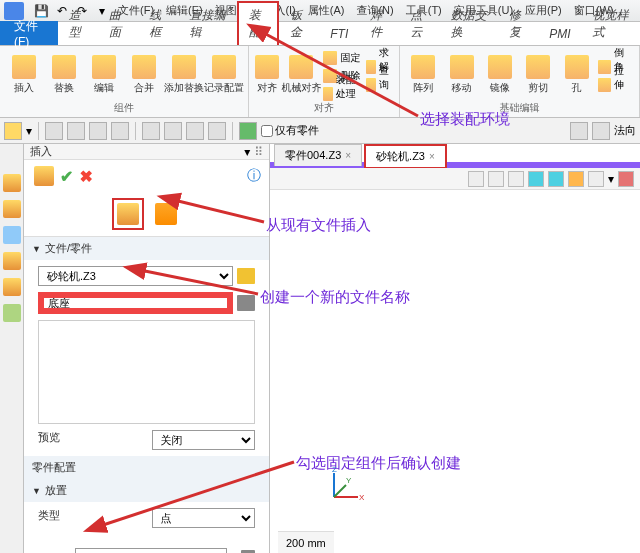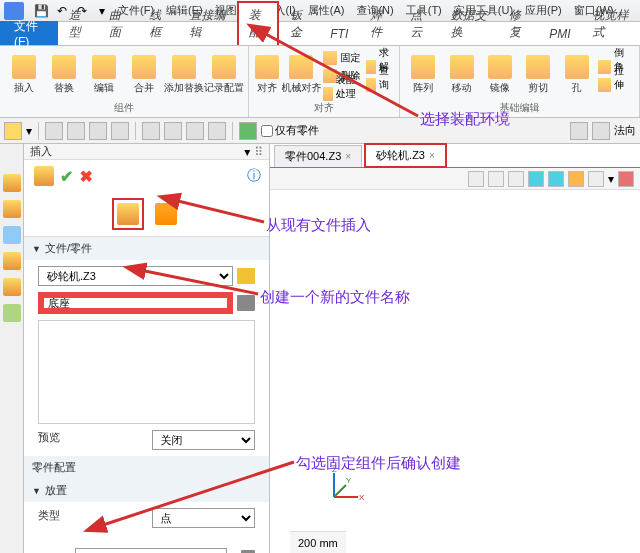--- a/index.html
+++ b/index.html
@@ -61,32 +61,32 @@
     .field-select { flex: 1; height: 20px; font-size: 11px; border: 1px solid #999; background: #fff; padding: 0 4px; }
     .field-input { flex: 1; height: 22px; font-size: 11px; border: 6px solid #ef4444; padding: 0 4px; }
     .folder-icon { width: 18px; height: 16px; background: #f1c232; border-radius: 1px; cursor: pointer; }
     .pick-icon { width: 18px; height: 16px; background: #888; border-radius: 1px; cursor: pointer; }
     .blank-list { height: 104px; border: 1px solid #ccc; background: #fff; margin-bottom: 6px; }
     .two-col { display: flex; gap: 20px; }
     .two-col > * { flex: 1; }
     .field-label { font-size: 11px; color: #333; }
     
     .canvas-area { flex: 1; background: #fff; display: flex; flex-direction: column; }
-    .doc-tabs { height: 24px; display: flex; align-items: center; border-bottom: 1px solid #8b5cf6; padding-left: 4px; }
+    .doc-tabs { height: 24px; display: flex; align-items: flex-start; border-bottom: 6px solid #8b5cf6; padding-left: 4px; }
     .doc-tab { padding: 3px 10px; font-size: 11px; border: 1px solid #c0c0c0; border-bottom: none; margin-right: 2px; background: #f0f0f0; cursor: pointer; display: flex; align-items: center; gap: 4px; }
     .doc-tab.active { border: 2px solid #d32f2f; background: #fff; }
     .doc-close { font-size: 10px; color: #888; cursor: pointer; }
     .canvas-toolbar { height: 22px; background: #f5f5f5; border-bottom: 1px solid #ddd; display: flex; align-items: center; justify-content: flex-end; padding: 0 6px; gap: 4px; }
     .ct-icon { width: 16px; height: 16px; border: 1px solid #bbb; background: #eee; cursor: pointer; }
     .ct-icon.cyan { background: #4dd0e1; }
     .ct-icon.orange { background: #ffb74d; }
     .ct-icon.red { background: #e57373; }
     .canvas-view { flex: 1; background: #fff; position: relative; }
     .axis-gizmo { position: absolute; left: 54px; bottom: 46px; width: 40px; height: 40px; }
-    .status-bar { position: absolute; bottom: 0; left: 20px; height: 22px; display: flex; align-items: center; padding: 0 8px; font-size: 11px; border-top: 1px solid #ddd; background: #f5f5f5; }
+    .status-bar { position: absolute; bottom: 0; left: 8px; height: 22px; display: flex; align-items: center; padding: 0 8px; font-size: 11px; border-top: 1px solid #ddd; background: #f5f5f5; }
     
     
     .arrow-svg { position: absolute; pointer-events: none; z-index: 100; }
     .annotation { position: absolute; color: #6d28d9; font-size: 15px; font-weight: normal; z-index: 101; pointer-events: none; }
   </style>
 </head>
 <body>
 
 <div class="menu-bar">
   <div class="menu-icon"></div>

